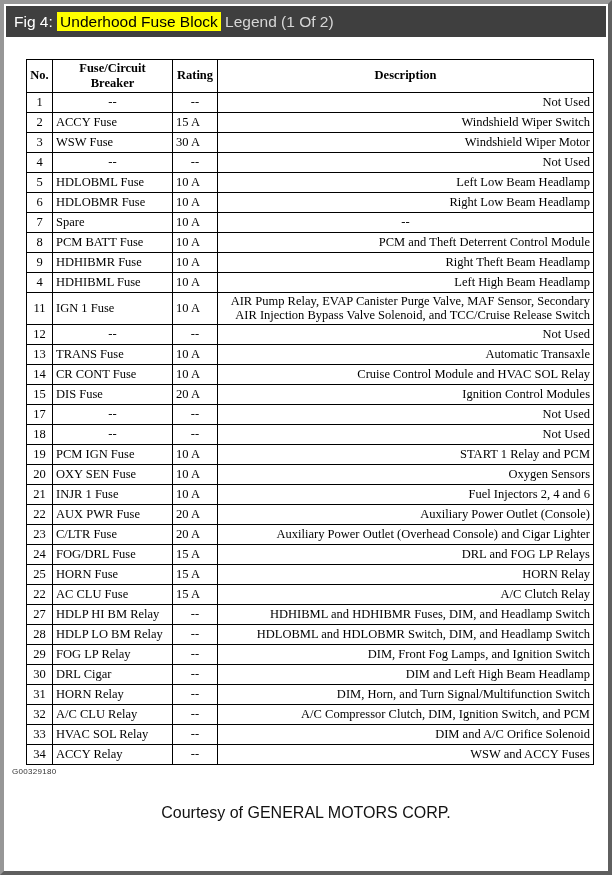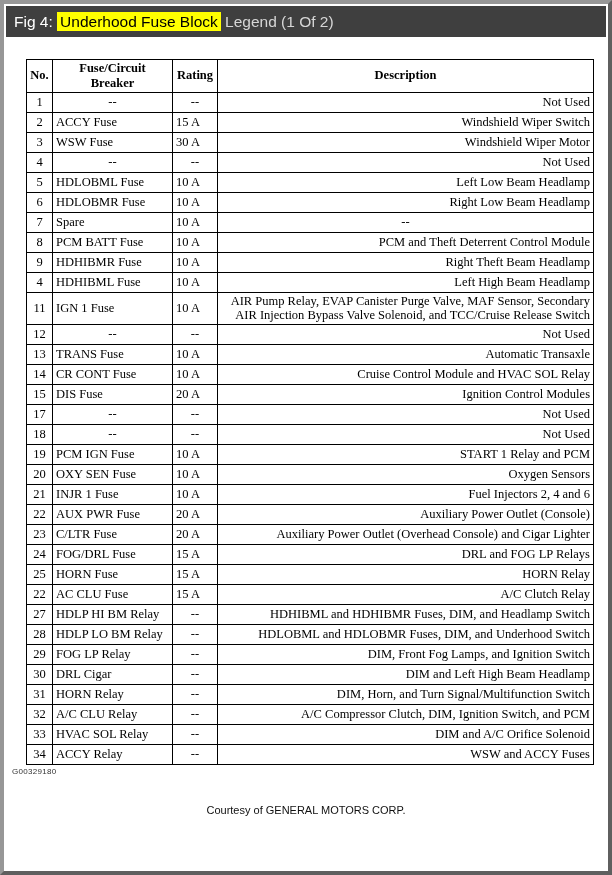--- a/index.html
+++ b/index.html
@@ -62,21 +62,21 @@
   td.col-desc{text-align:right;padding-left:5px;}
   td.dash{text-align:center;padding-left:3px;}
   .fig-code{
     margin:2px 0 0 8px;
     font-family:"Liberation Sans",sans-serif;
     font-size:8px;color:#333;letter-spacing:.3px;
   }
   .courtesy{
     margin-top:28px;text-align:center;
     font-family:"Liberation Sans",sans-serif;
-    font-size:11px;color:#111;
+    font-size:16px;color:#111;
   }
 </style>
 </head>
 <body>
 
 <div class="frame">
 
   <div class="titlebar"><span>Fig 4: </span><span class="hl">Underhood Fuse Block</span><span class="suffix"> Legend (1 Of 2)</span></div>
 
   <table class="fusetable">
@@ -249,21 +249,21 @@
         <tr>
           <td class="col-no">27</td>
           <td class="col-fuse">HDLP HI BM Relay</td>
           <td class="col-rating dash">--</td>
           <td class="col-desc">HDHIBML and HDHIBMR Fuses, DIM, and Headlamp Switch</td>
         </tr>
         <tr>
           <td class="col-no">28</td>
           <td class="col-fuse">HDLP LO BM Relay</td>
           <td class="col-rating dash">--</td>
-          <td class="col-desc">HDLOBML and HDLOBMR Fuses, DIM, and Underhood Switch</td>
+          <td class="col-desc">HDLOBML and HDLOBMR Switch, DIM, and Headlamp Switch</td>
         </tr>
         <tr>
           <td class="col-no">29</td>
           <td class="col-fuse">FOG LP Relay</td>
           <td class="col-rating dash">--</td>
           <td class="col-desc">DIM, Front Fog Lamps, and Ignition Switch</td>
         </tr>
         <tr>
           <td class="col-no">30</td>
           <td class="col-fuse">DRL Cigar</td>

